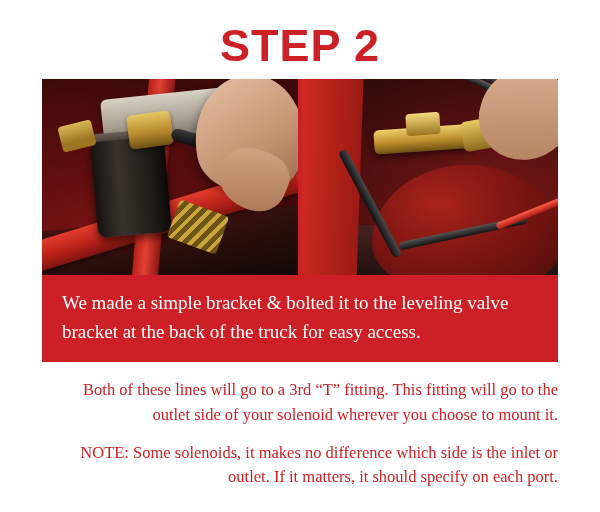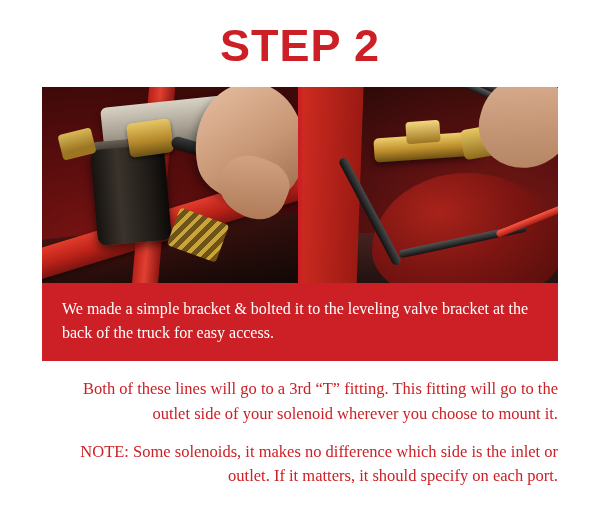--- a/index.html
+++ b/index.html
@@ -21,21 +21,21 @@
   }
   .title {
     text-align: center;
     color: #cc2026;
     font-family: "Liberation Sans", sans-serif;
     font-weight: bold;
     font-size: 45px;
     letter-spacing: 1px;
     margin: 0;
     padding-top: 22px;
-    padding-bottom: 18px;
+    padding-bottom: 10px;
     line-height: 1.05;
   }
   .photo-strip {
     position: relative;
     margin: 0 42px;
     height: 196px;
     display: flex;
     gap: 4px;
     background: #cc2026;
     overflow: hidden;
@@ -257,21 +257,21 @@
     left: -10px; bottom: -14px;
     width: 340px; height: 64px;
     background: linear-gradient(180deg, rgba(60,48,44,.55), rgba(20,14,12,.95));
   }
 
   
   .caption {
     margin: 0 42px;
     background: #cc2026;
     color: #ffffff;
-    font-size: 16px;
+    font-size: 19px;
     line-height: 1.5;
     padding: 14px 20px 16px 20px;
     box-sizing: border-box;
   }
 
   
   .body {
     margin: 0 42px;
     padding-top: 16px;
     color: #cc2026;

